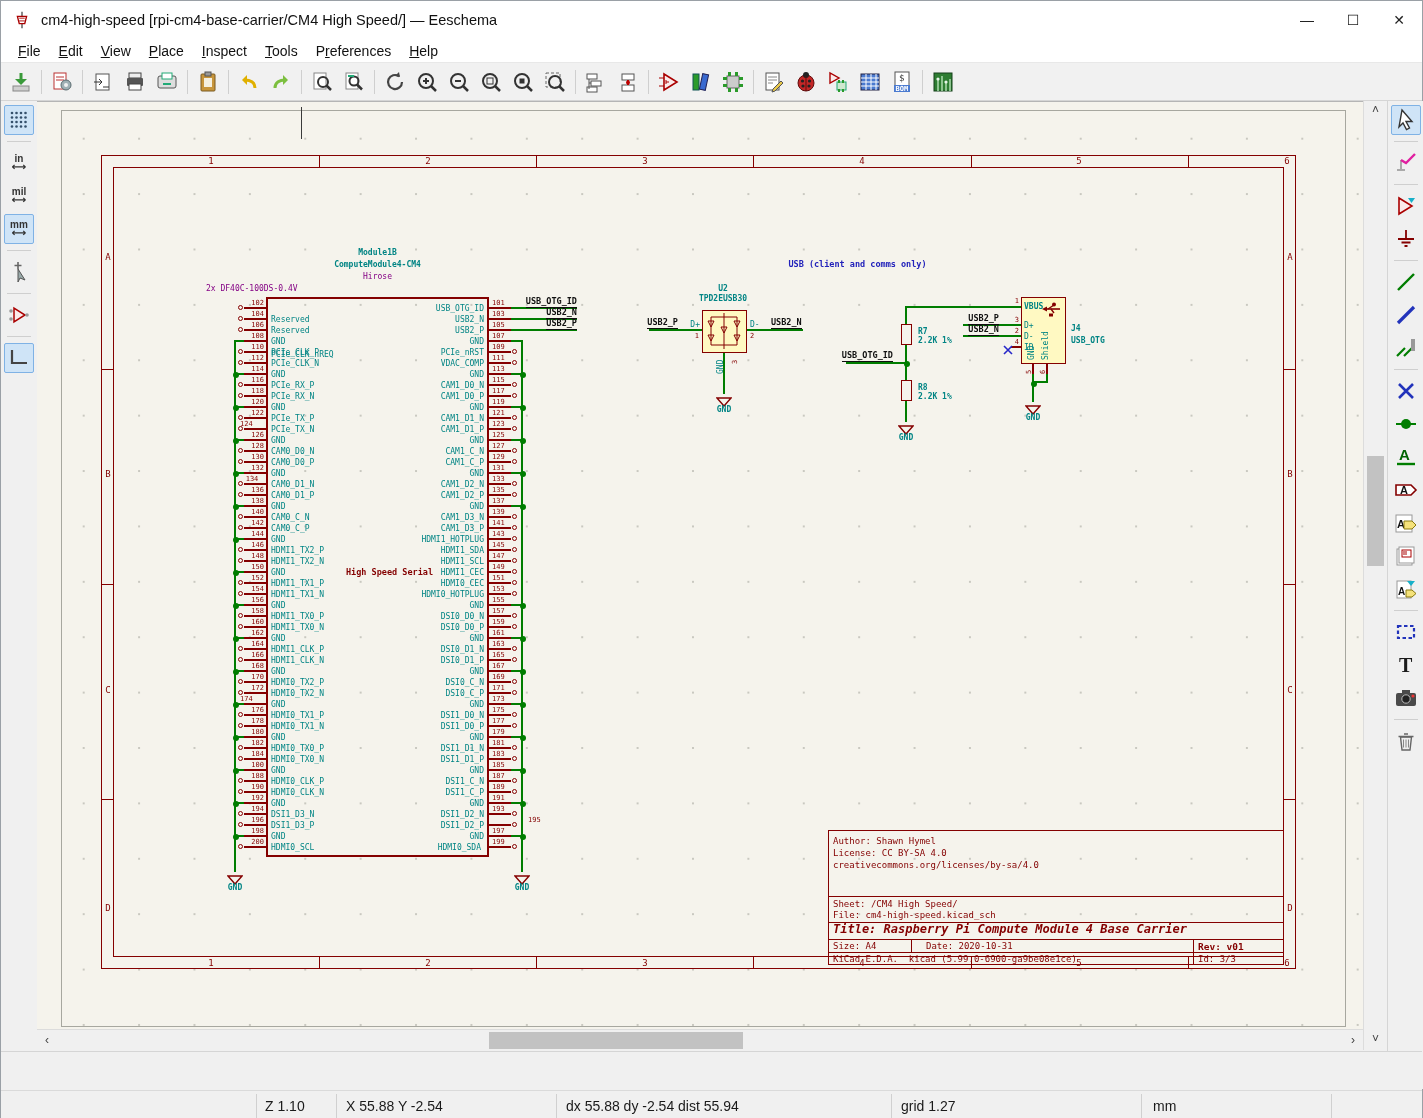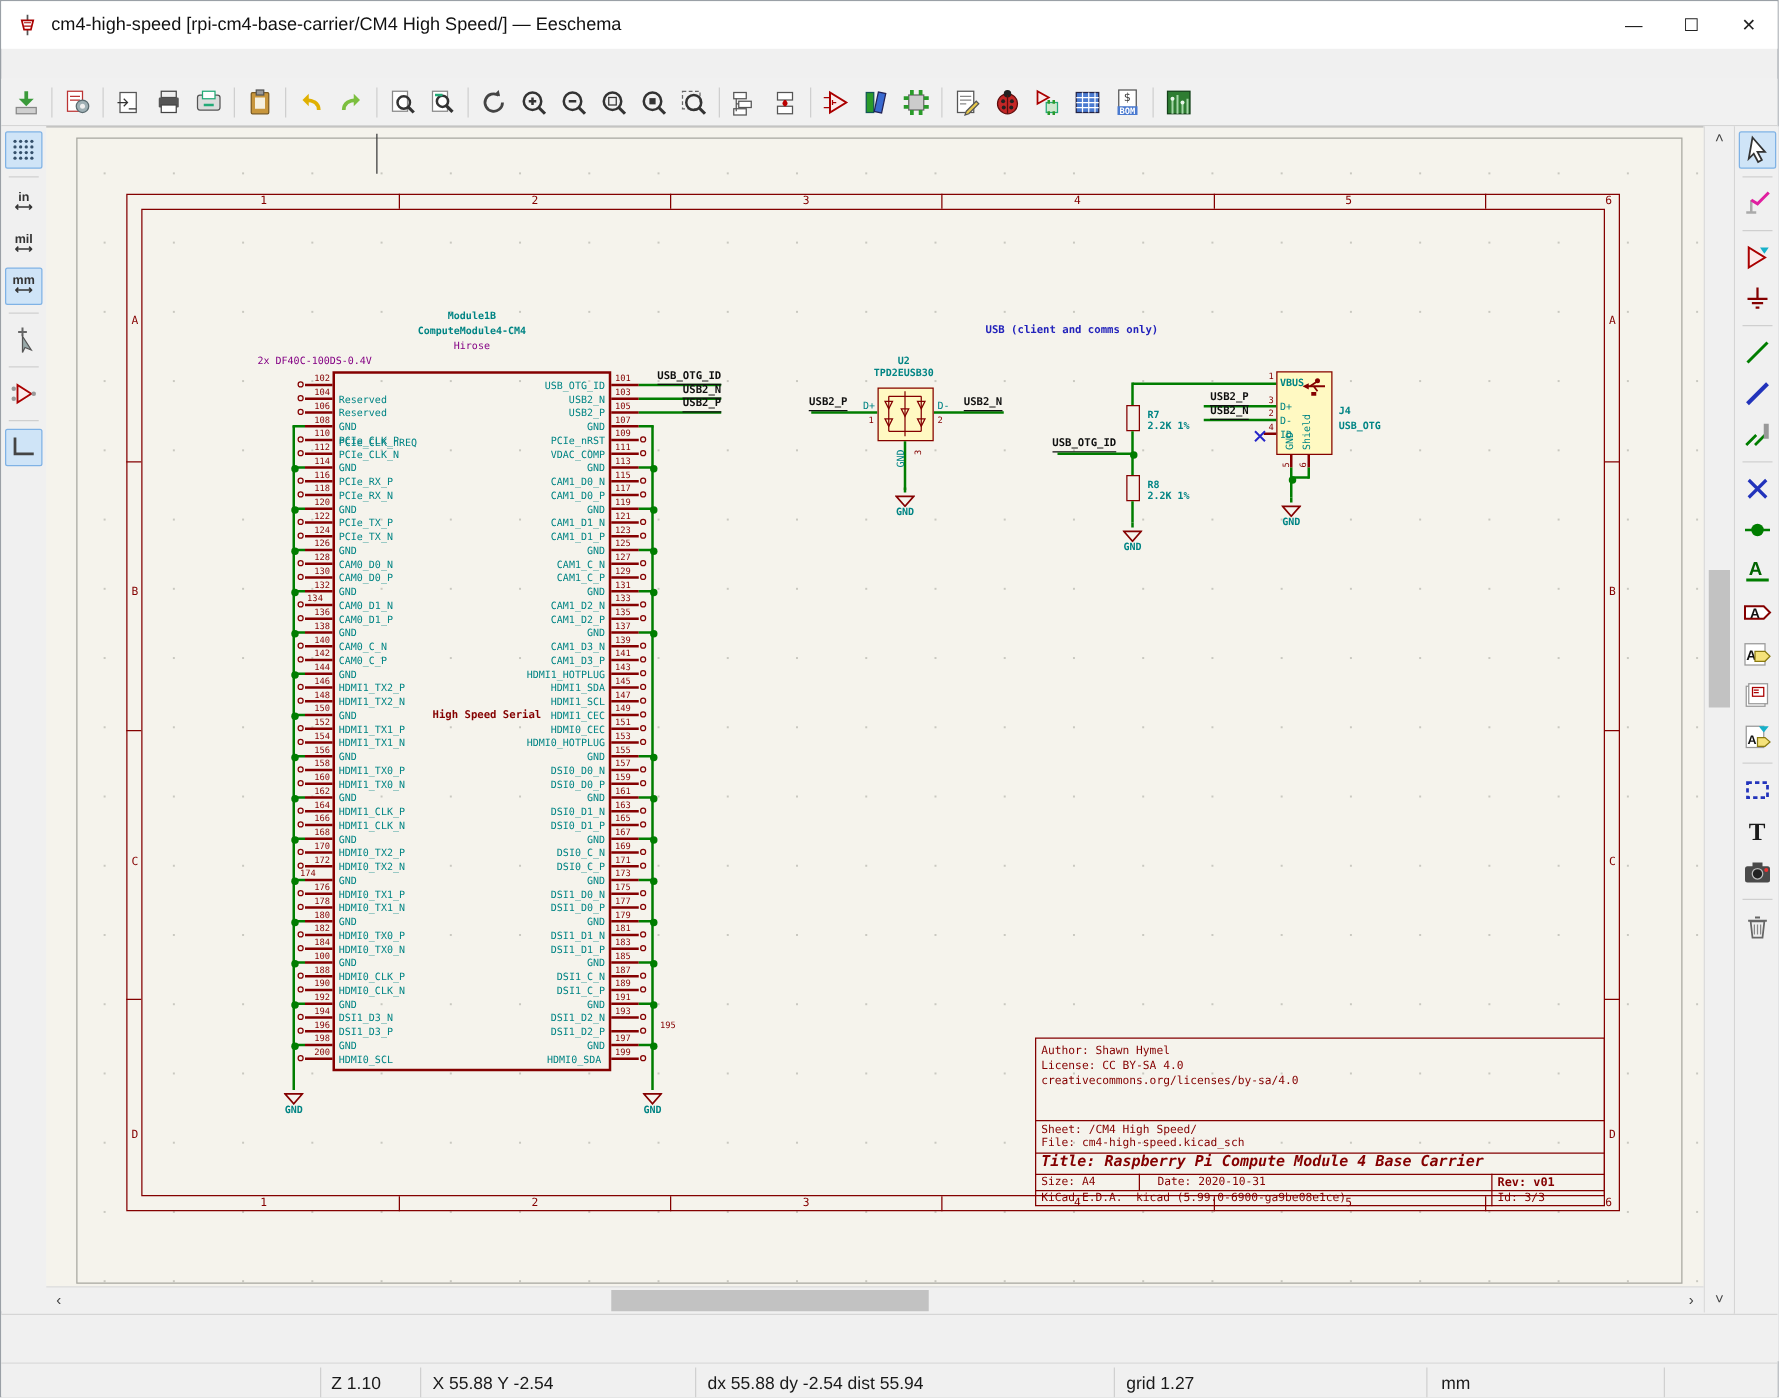--- a/index.html
+++ b/index.html
@@ -72,20 +72,30 @@
       <path d="M9 10h6 M9 13h6" stroke="#a00"></path>
     </svg>
     <span class="title">cm4-high-speed [rpi-cm4-base-carrier/CM4 High Speed/] — Eeschema</span>
     <div class="winbtns">
       <div class="winbtn">—</div>
       <div class="winbtn">☐</div>
       <div class="winbtn">✕</div>
     </div>
   </div>
 
+  <div class="menubar">
+      <div class="menuitem"><u>F</u>ile</div>
+      <div class="menuitem"><u>E</u>dit</div>
+      <div class="menuitem"><u>V</u>iew</div>
+      <div class="menuitem"><u>P</u>lace</div>
+      <div class="menuitem"><u>I</u>nspect</div>
+      <div class="menuitem"><u>T</u>ools</div>
+      <div class="menuitem">P<u>r</u>eferences</div>
+      <div class="menuitem"><u>H</u>elp</div>
+    </div>
   <div class="toolbar">
       <div class="tbtn">
         <svg width="24" height="24" viewBox="0 0 24 24" fill="none">
           <path d="M12 3v9" stroke="#3a9a3a" stroke-width="3"></path>
           <path d="M6 9l6 6 6-6z" fill="#3a9a3a"></path>
           <rect x="4" y="16" width="16" height="5" fill="#cfcfcf" stroke="#888"></rect>
         </svg>
       </div>
       <div class="tsep"></div>
       <div class="tbtn">
@@ -560,21 +570,21 @@
       <div style="position: absolute; left: 207px; top: 304px; width: 22px; height: 2px; background: rgb(132, 0, 0);"></div>
       <div class="pinnum sch" style="position: absolute; left: 203px; top: 296px; width: 24px; text-align: right;">120</div>
       <div class="pinname sch" style="position: absolute; left: 234px; top: 301px;">GND</div>
       <div style="position: absolute; left: 197px; top: 304px; width: 10px; height: 2px; background: rgb(0, 125, 0);"></div>
       <div style="position: absolute; left: 195.5px; top: 302.5px; width: 6px; height: 6px; border-radius: 50%; background: rgb(0, 125, 0);"></div>
       <div style="position: absolute; left: 207px; top: 315px; width: 22px; height: 2px; background: rgb(132, 0, 0);"></div>
       <div class="pinnum sch" style="position: absolute; left: 203px; top: 307px; width: 24px; text-align: right;">122</div>
       <div class="pinname sch" style="position: absolute; left: 234px; top: 312px;">PCIe_TX_P</div>
       <div style="position: absolute; left: 201px; top: 313px; width: 5px; height: 5px; border-radius: 50%; border: 1px solid rgb(132, 0, 0);"></div>
       <div style="position: absolute; left: 207px; top: 326px; width: 22px; height: 2px; background: rgb(132, 0, 0);"></div>
-      <div class="pinnum sch" style="position: absolute; left: 203px; top: 318px; width: 24px; text-align: right;">124</div>
+      <div class="pinnum sch" style="position: absolute; left: 203px; top: 318px; width: 24px; ">124</div>
       <div class="pinname sch" style="position: absolute; left: 234px; top: 323px;">PCIe_TX_N</div>
       <div style="position: absolute; left: 201px; top: 324px; width: 5px; height: 5px; border-radius: 50%; border: 1px solid rgb(132, 0, 0);"></div>
       <div style="position: absolute; left: 207px; top: 337px; width: 22px; height: 2px; background: rgb(132, 0, 0);"></div>
       <div class="pinnum sch" style="position: absolute; left: 203px; top: 329px; width: 24px; text-align: right;">126</div>
       <div class="pinname sch" style="position: absolute; left: 234px; top: 334px;">GND</div>
       <div style="position: absolute; left: 197px; top: 337px; width: 10px; height: 2px; background: rgb(0, 125, 0);"></div>
       <div style="position: absolute; left: 195.5px; top: 335.5px; width: 6px; height: 6px; border-radius: 50%; background: rgb(0, 125, 0);"></div>
       <div style="position: absolute; left: 207px; top: 348px; width: 22px; height: 2px; background: rgb(132, 0, 0);"></div>
       <div class="pinnum sch" style="position: absolute; left: 203px; top: 340px; width: 24px; text-align: right;">128</div>
       <div class="pinname sch" style="position: absolute; left: 234px; top: 345px;">CAM0_D0_N</div>

